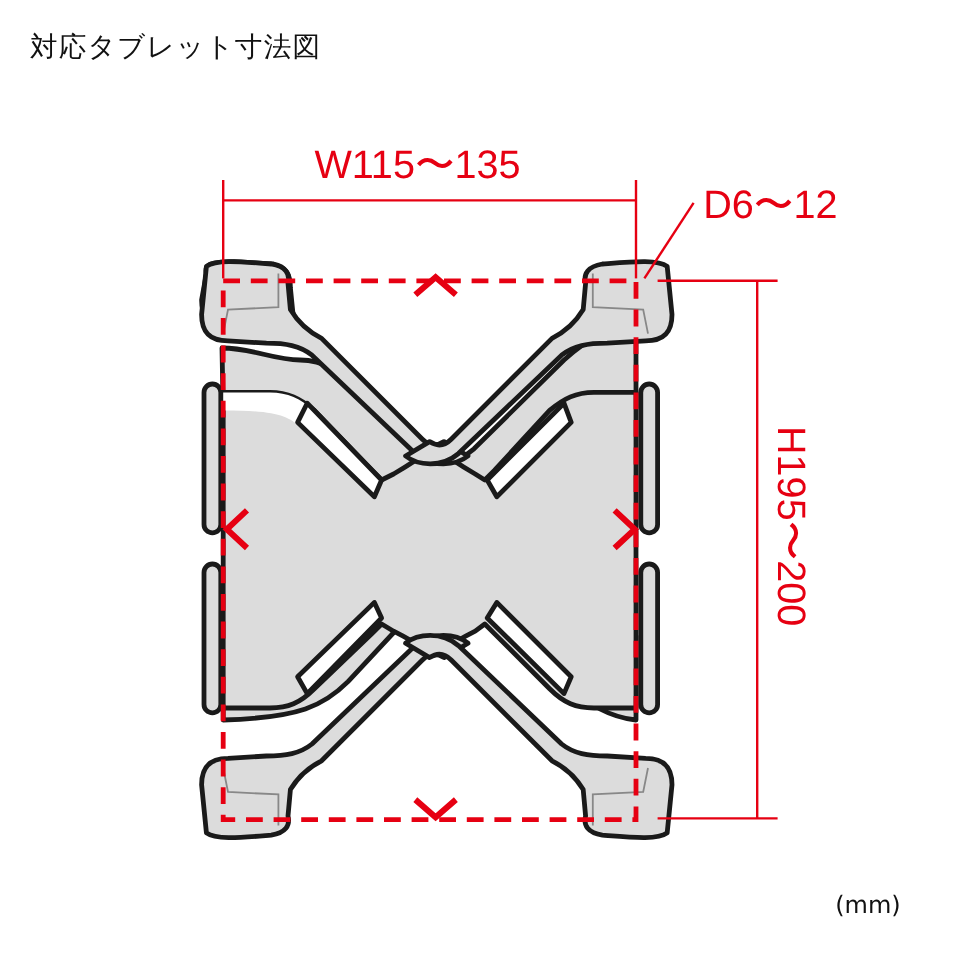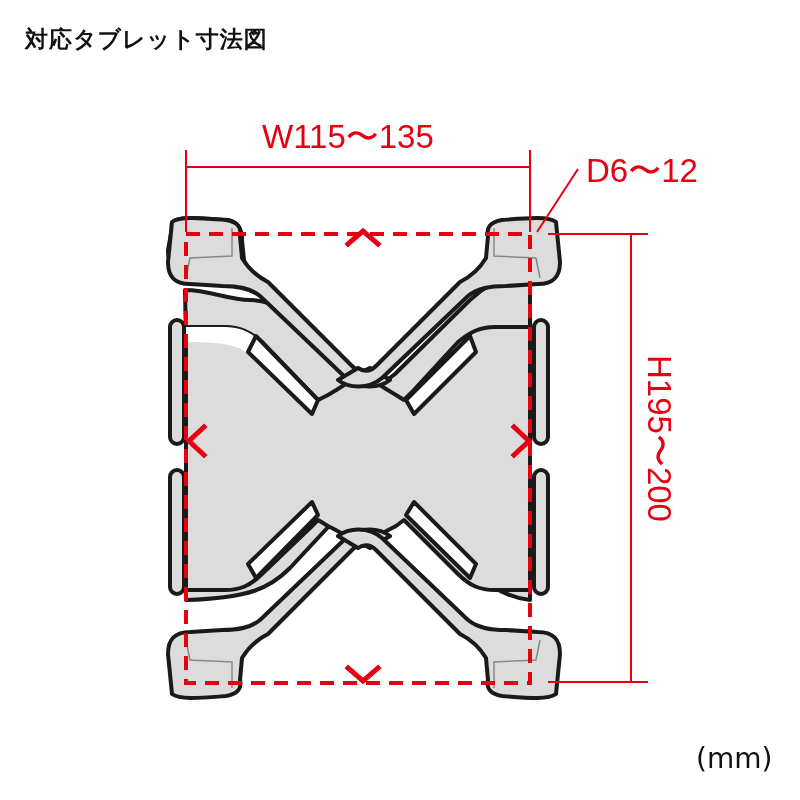--- a/index.html
+++ b/index.html
@@ -1,18 +1,18 @@
 <!DOCTYPE html>
 <html><head>
 <meta charset="utf-8">
 <style>
   html, body { margin:0; padding:0; background:#ffffff; }
   body { width:800px; height:800px; position:relative; overflow:hidden; font-family:"DejaVu Sans", sans-serif; }
-  .title { position:absolute; left:25px; top:24px; font-size:23px; font-weight:bold; color:#111; letter-spacing:1px; }
-  .unit { position:absolute; left:696px; top:742px; font-size:28px; color:#111; }
+  .title { position:absolute; left:25px; top:24px; font-size:23px; font-weight:normal; color:#111; letter-spacing:1px; }
+  .unit { position:absolute; left:696px; top:742px; font-size:20px; color:#111; }
   svg.diagram { position:absolute; left:0; top:0; }
   .dimtext { font-family:"Liberation Sans", sans-serif; fill:#e60012; }
 </style>
 </head>
 <body>
 
 <div class="title">対応タブレット寸法図</div>
 
 <svg class="diagram" width="800" height="800" viewBox="0 0 800 800">
 

